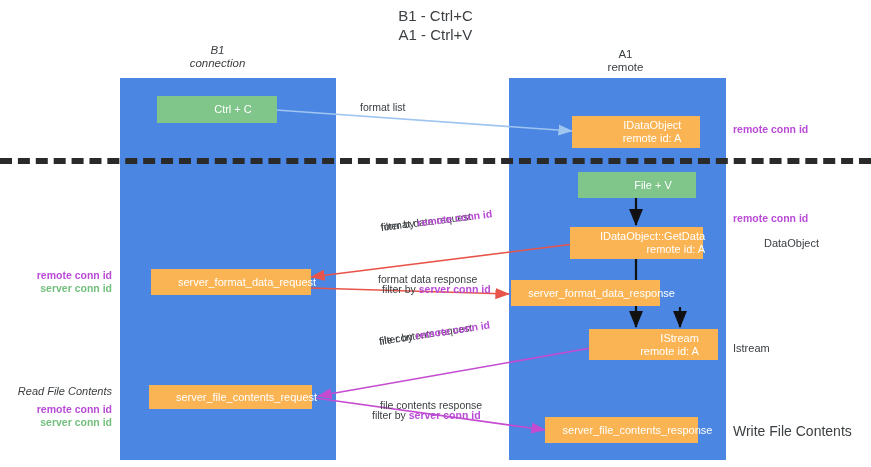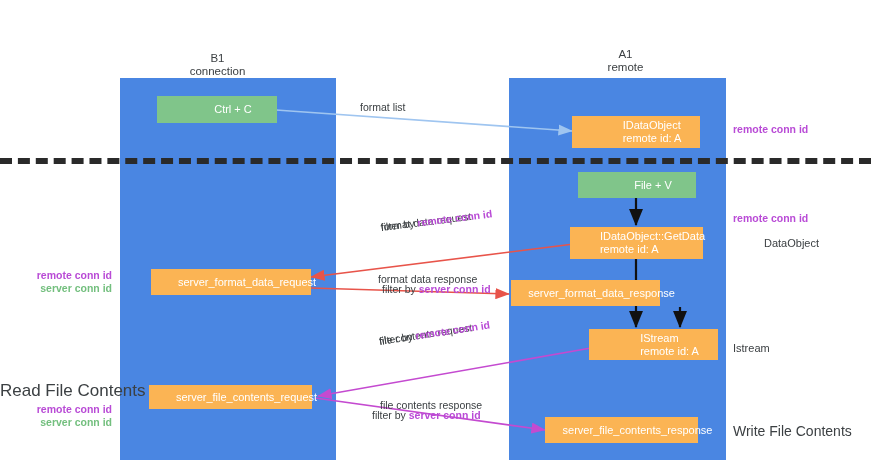--- a/index.html
+++ b/index.html
@@ -32,21 +32,21 @@
   
   .divider{
     position:absolute;left:0;top:158px;width:871px;height:0;
     border-top:6px dashed #2a2a2a;
   }
 
   
   .node{
     position:absolute;box-sizing:border-box;
     display:flex;flex-direction:column;align-items:center;justify-content:center;
-    font-size:11px;line-height:13px;color:#ffffff;text-align:left;
+    font-size:11px;line-height:13px;color:#ffffff;text-align:right;
     white-space:pre-line;
     padding-left:32px;
   }
   .node.green{background:#80c58a;}
   .node.orange{background:#fbb454;}
 
   
   .lbl{position:absolute;font-size:10.5px;line-height:14px;white-space:nowrap;}
   .lbl.center{text-align:left;}
   .lbl.right{text-align:right;}
@@ -55,22 +55,24 @@
   .green-t{color:#73bf7e;font-weight:bold;}
   .dark{color:#3c4043;}
 
   svg.overlay{position:absolute;left:0;top:0;width:871px;height:467px;overflow:visible;pointer-events:none;}
 </style>
 </head>
 <body>
 
 <div id="stage">
 
+  <div class="title">B1 - Ctrl+C
+A1 - Ctrl+V</div>
 
-  <div class="col-head" style="left:140px;top:52px;width:155px;">B1
+  <div class="col-head" style="left:140px;top:44px;width:155px;font-style:italic;">B1
 connection</div>
   <div class="col-head" style="left:548px;top:48px;width:155px;">A1
 remote</div>
 
   <div class="lane" style="left:120px;top:78px;width:216px;height:382px;"></div>
   <div class="lane" style="left:509px;top:78px;width:217px;height:382px;"></div>
 
   <svg class="overlay" viewBox="0 0 871 467">
     <defs>
       <marker id="ah-blue" markerWidth="9" markerHeight="7" refX="8.5" refY="3.5" orient="auto">
@@ -163,17 +165,17 @@
 
   <div class="lbl dark" style="left:733px;top:236px;font-size:11px;padding-left:31px;">DataObject</div>
 
   <div class="lbl dark" style="left:733px;top:341px;font-size:11px;">Istream</div>
 
   <div class="lbl dark" style="left:733px;top:424px;font-size:14px;">Write File Contents</div>
 
   <div class="lbl purple-plain right" style="left:0px;top:268px;width:112px;">remote conn id</div>
   <div class="lbl green-t right" style="left:0px;top:281px;width:112px;">server conn id</div>
 
-  <div class="lbl dark right" style="left:0px;top:384px;width:112px;font-size:17px;">Read File Contents</div>
+  <div class="lbl dark right" style="left:0px;top:384px;width:112px;font-size:11px;font-style:italic;">Read File Contents</div>
   <div class="lbl purple-plain right" style="left:0px;top:402px;width:112px;">remote conn id</div>
   <div class="lbl green-t right" style="left:0px;top:415px;width:112px;">server conn id</div>
 
 </div>
 
 </body></html>

